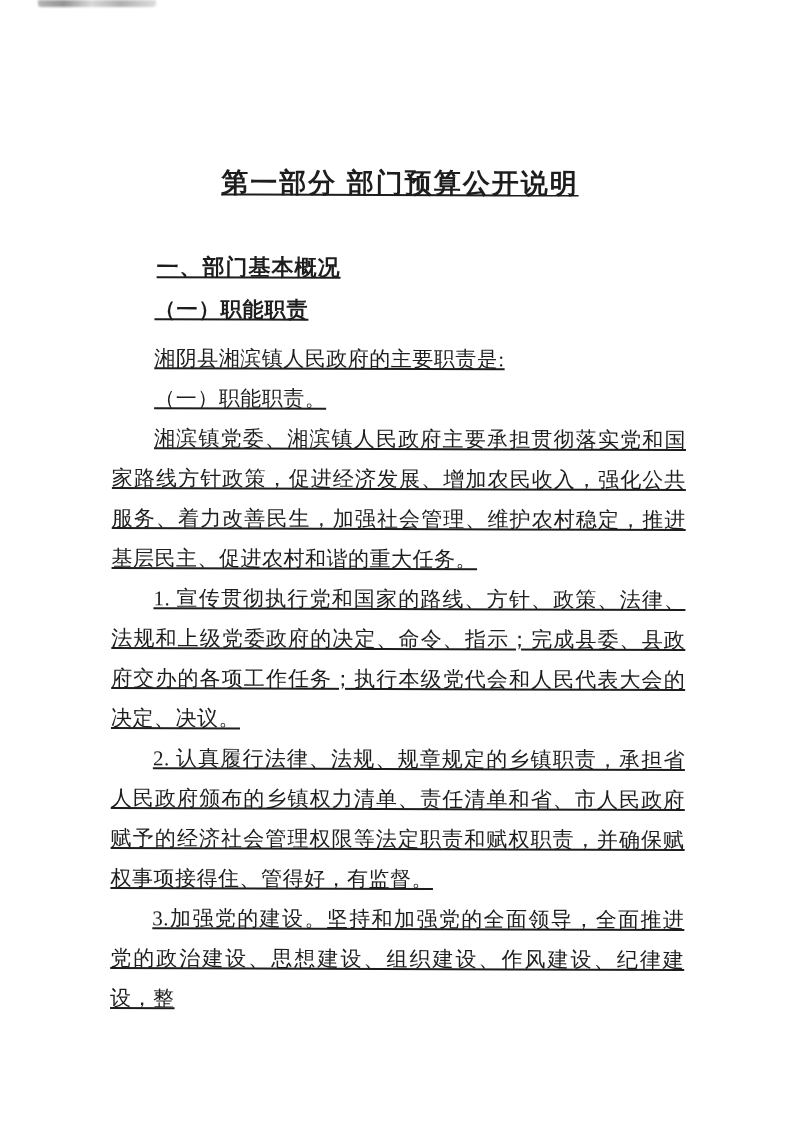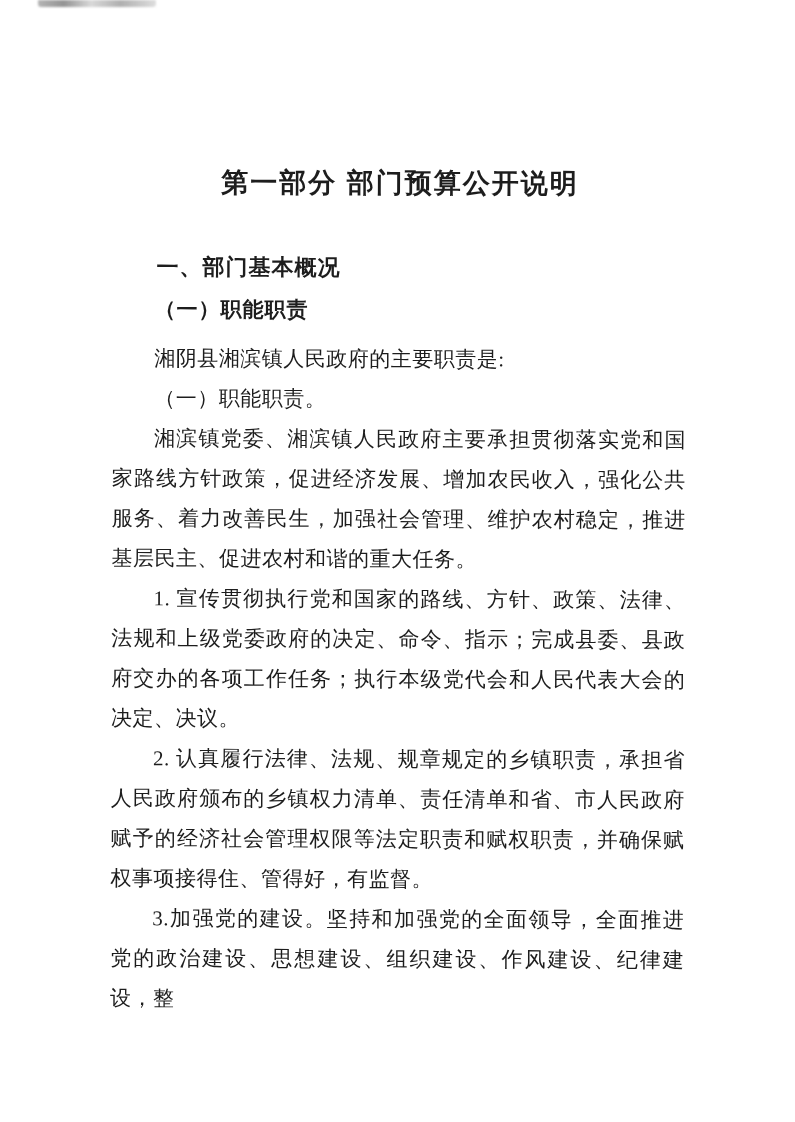--- a/index.html
+++ b/index.html
@@ -11,20 +11,21 @@
     color: var(--ink, #1d1d1d);
     overflow: hidden;
   }
   .page {
     position: relative;
     width: 795px;
     height: 1122px;
     background: var(--paper, #ffffff);
     box-sizing: border-box;
     padding: 163px 108px 0 113px;
+    text-decoration: underline;
   }
   
   .scan-smudge {
     position: absolute;
     left: 38px;
     top: 0;
     width: 118px;
     height: 7px;
     background: linear-gradient(90deg,
       rgba(120,120,120,.55) 0%,

